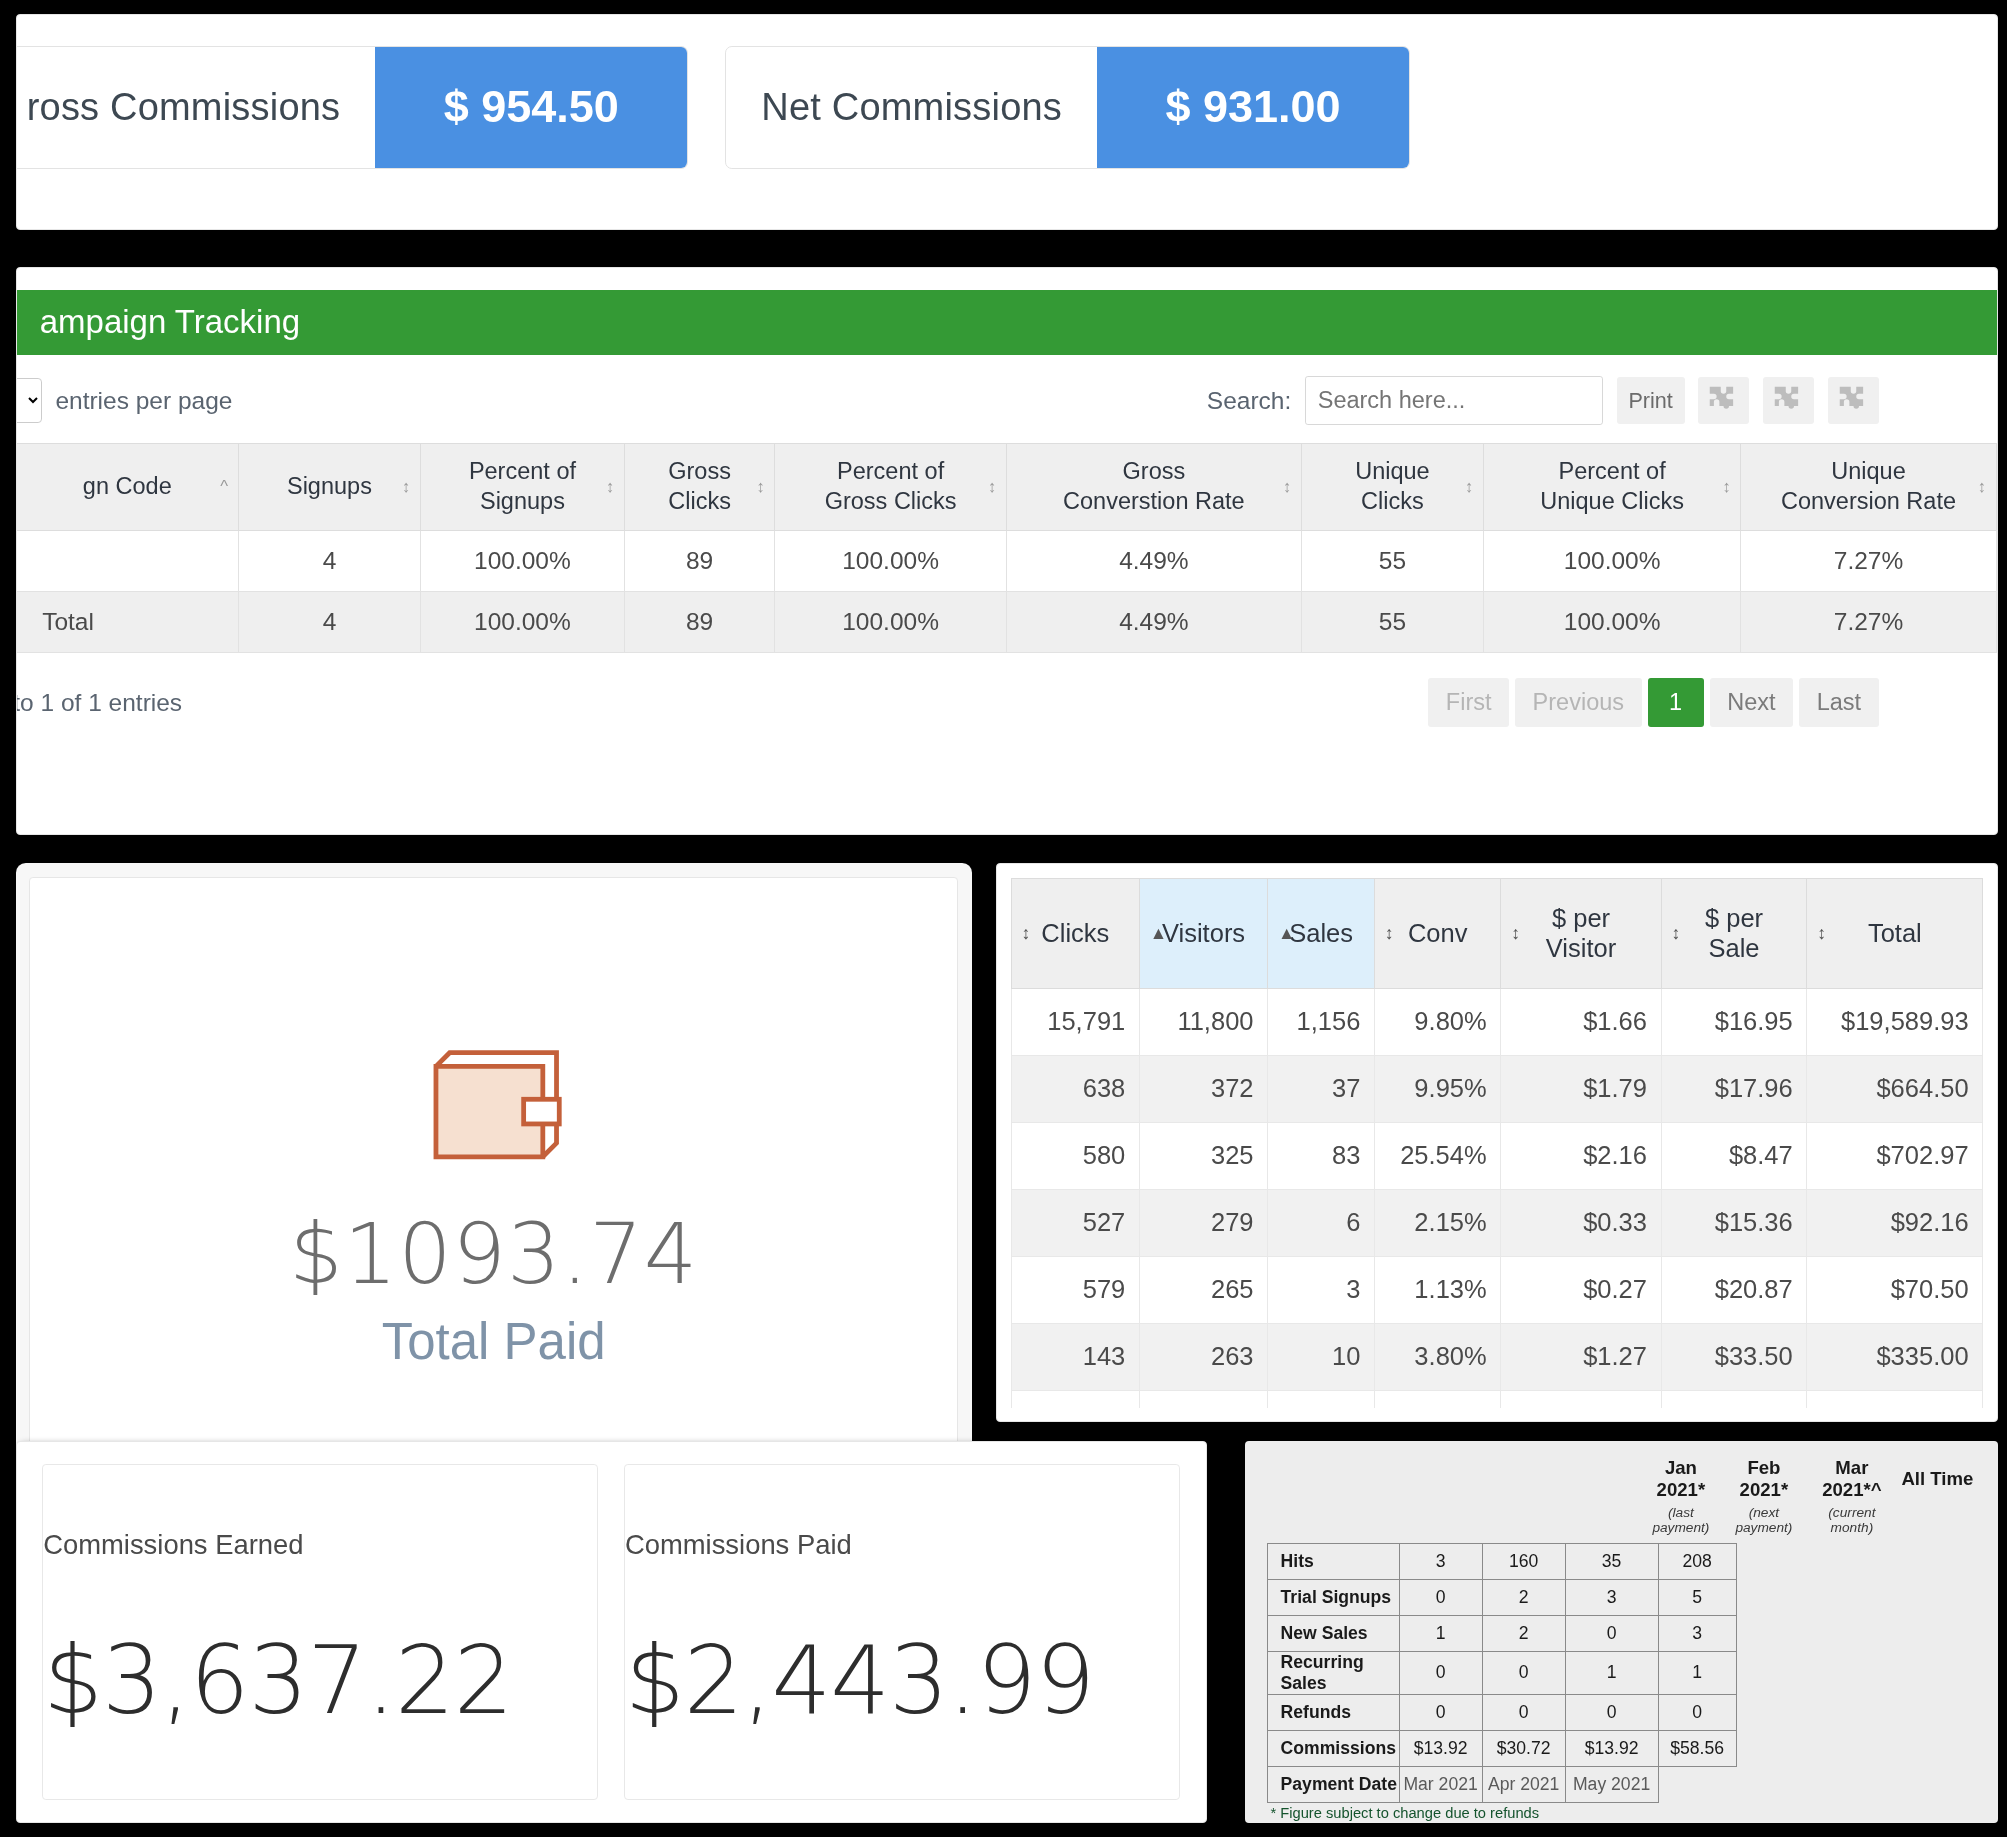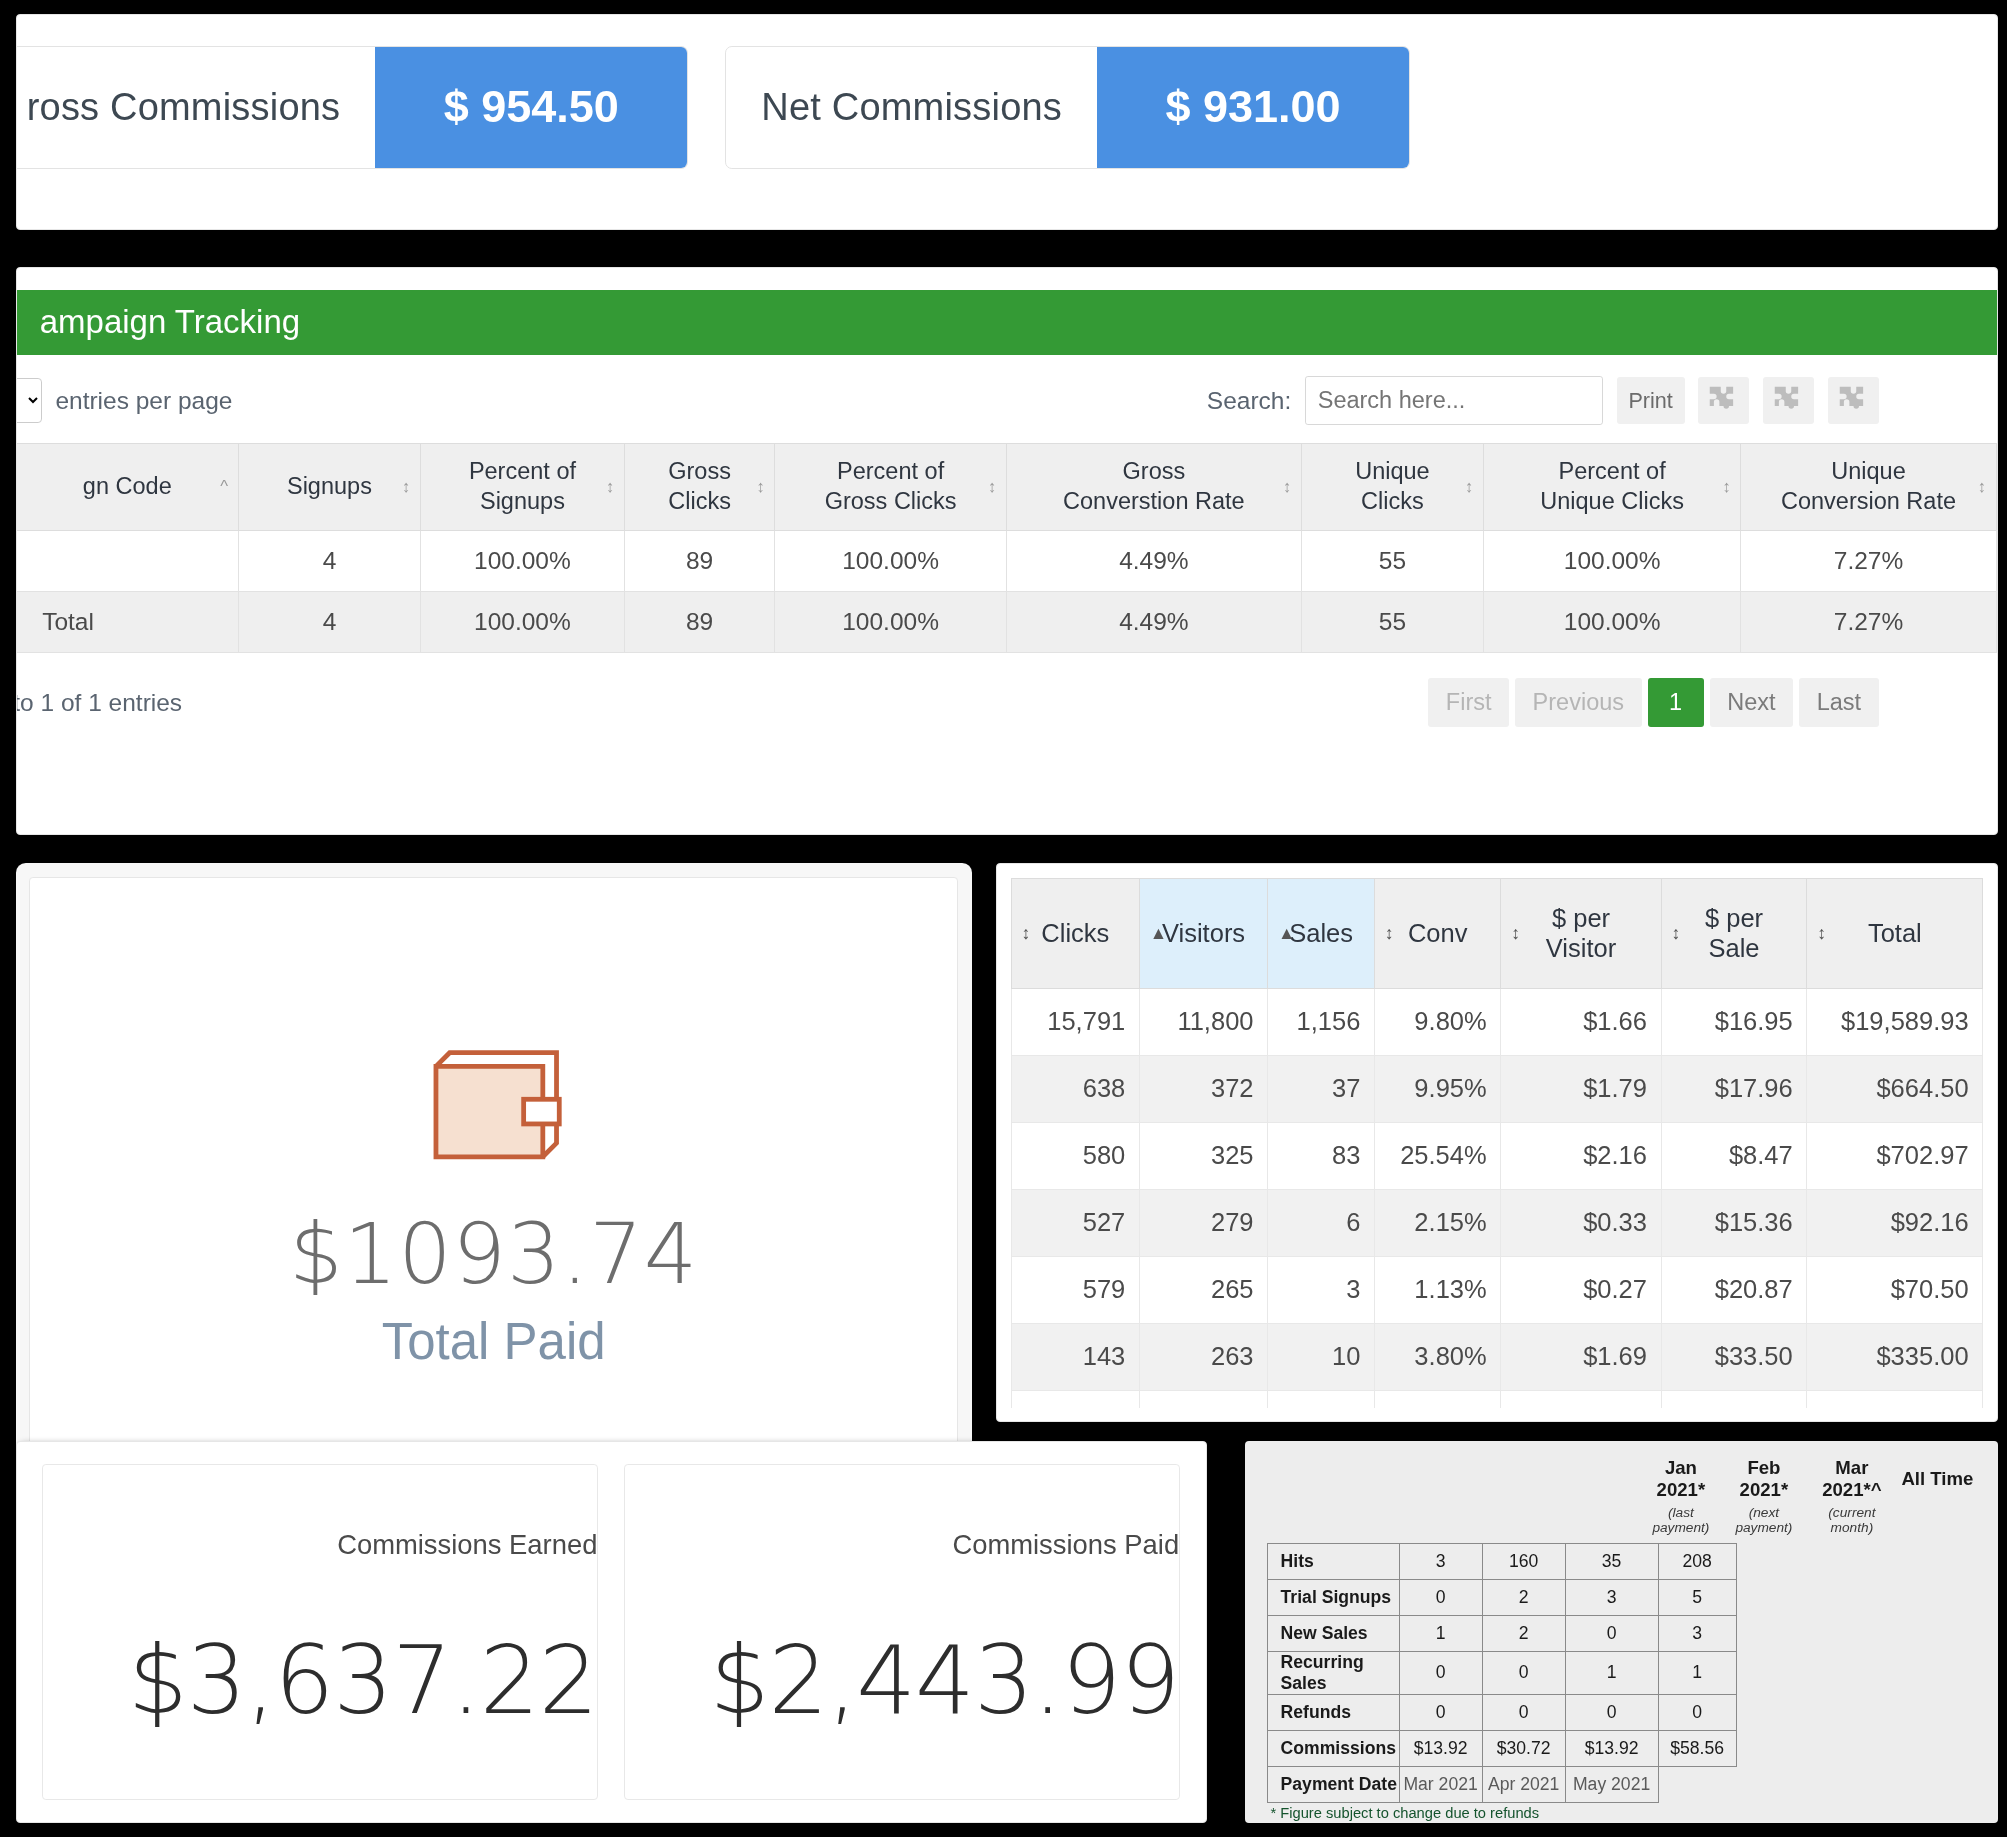--- a/index.html
+++ b/index.html
@@ -185,21 +185,21 @@
   table.mt tbody tr.partial td { height: 17.6px; border-bottom: none; }
 
   
   #earned-panel { left: 15.7px; top: 1441px; width: 1191px; height: 382px; }
   #earned-panel .panel-inner { display:flex; align-items:center; gap: 25.5px; padding: 21.6px 25.5px; }
   .ec-card {
     flex: 1; height: 100%;
     border: 1px solid #e8e8e8; border-radius: 3.9px;
     background: #fff;
     display: flex; flex-direction: column;
-    align-items: flex-end; justify-content: center; gap: 48px;
+    align-items: flex-start; justify-content: center; gap: 48px;
   }
   .ec-title { font-size: 27.4px; color: #4a4a4a; margin-bottom: 17.6px; }
   .ec-value {
     font-size: 94px; color: #2d2d2d; font-weight: 300;
     font-family: "DejaVu Sans", sans-serif; letter-spacing: -1px;
   }
 
   
   #summary-panel { left: 1245px; top: 1441px; width: 753px; height: 382px; }
   #summary-panel .panel-inner { background:#ededed; border:none; padding: 13.7px 21.6px; }
@@ -424,21 +424,21 @@
             <td>1.13%</td>
             <td>$0.27</td>
             <td>$20.87</td>
             <td>$70.50</td>
           </tr>
           <tr>
             <td>143</td>
             <td>263</td>
             <td>10</td>
             <td>3.80%</td>
-            <td>$1.69</td>
+            <td>$1.27</td>
             <td>$33.50</td>
             <td>$335.00</td>
           </tr>
           <tr class="partial">
             <td></td>
               <td></td>
               <td></td>
             <td></td>
               <td></td>
               <td></td>

